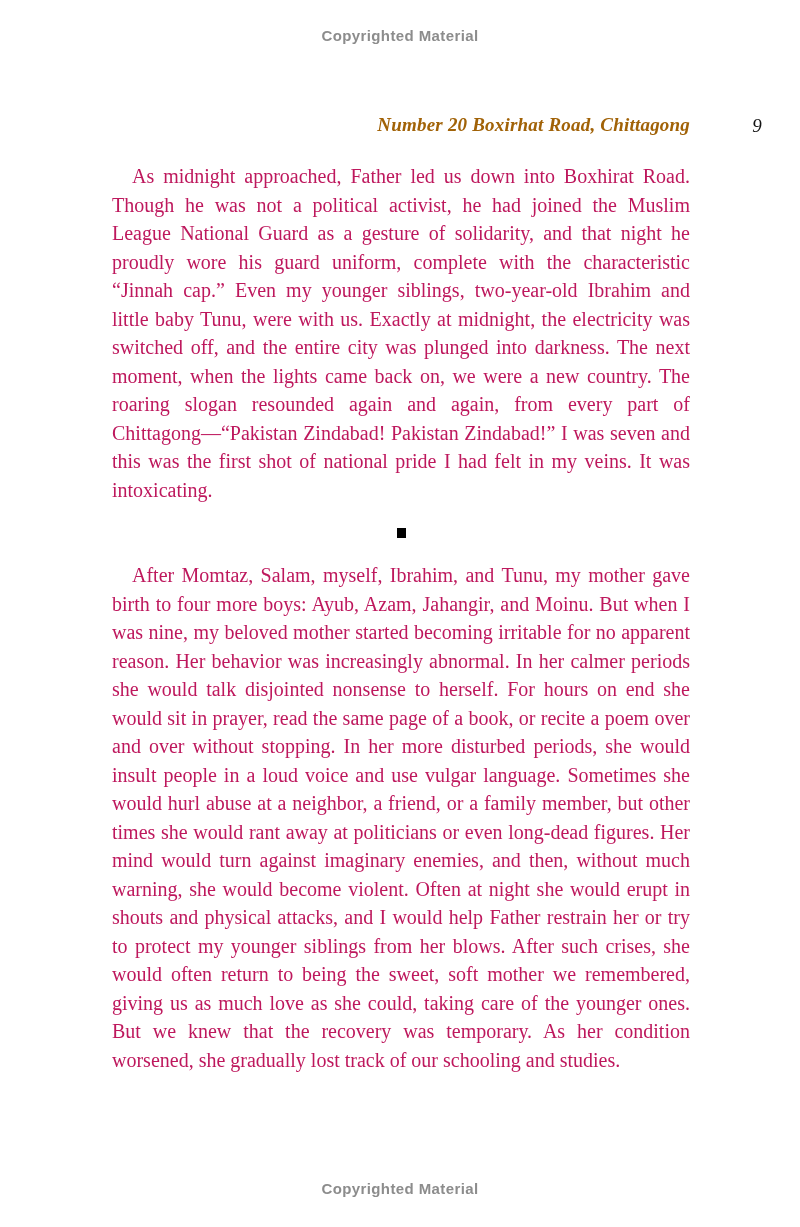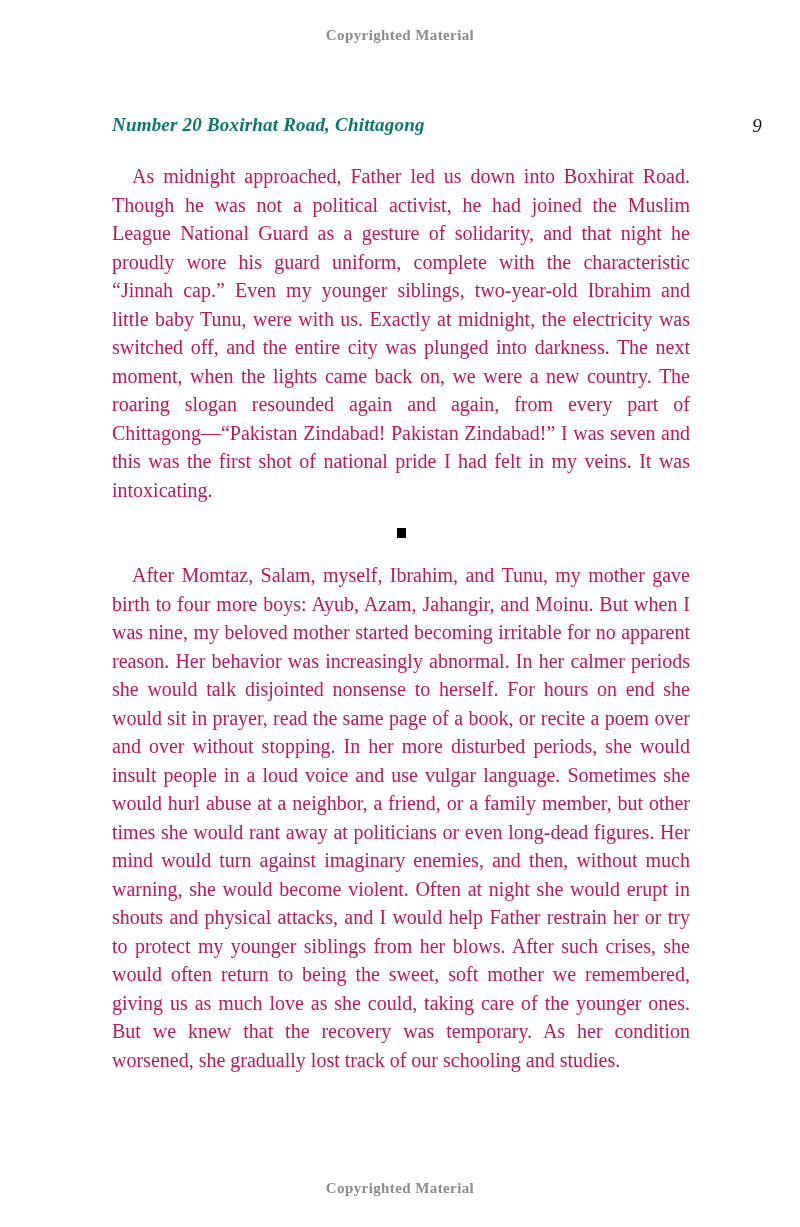--- a/index.html
+++ b/index.html
@@ -13,41 +13,42 @@
     position: relative;
     font-family: "Liberation Serif", serif;
     color: #1a1a1a;
     overflow: hidden;
   }
   .watermark {
     position: absolute;
     left: 0;
     width: 800px;
     text-align: center;
-    font-family: Liberation Serif, serif;
+    font-family: Liberation Sans, sans-serif;
     font-weight: 700;
     font-size: 15px;
     letter-spacing: 0.4px;
     color: #8c8c8c;
     -webkit-user-select: none;
     user-select: none;
   }
   .watermark.top { top: 27px; }
   .watermark.bottom { top: 1180px; }
 
   .running-header {
     position: absolute;
     top: 114px;
     left: 112px;
     width: 578px;
+    text-align: right;
     font-family: "Liberation Serif", serif;
     font-style: italic;
     font-weight: 700;
     font-size: 19px;
-    color: #0f766e;
+    color: #a16207;
     letter-spacing: 0.2px;
   }
   .folio {
     position: absolute;
     top: 115px;
     left: 737px;
     width: 40px;
     text-align: center;
     font-family: "Liberation Serif", serif;
     font-style: italic;

